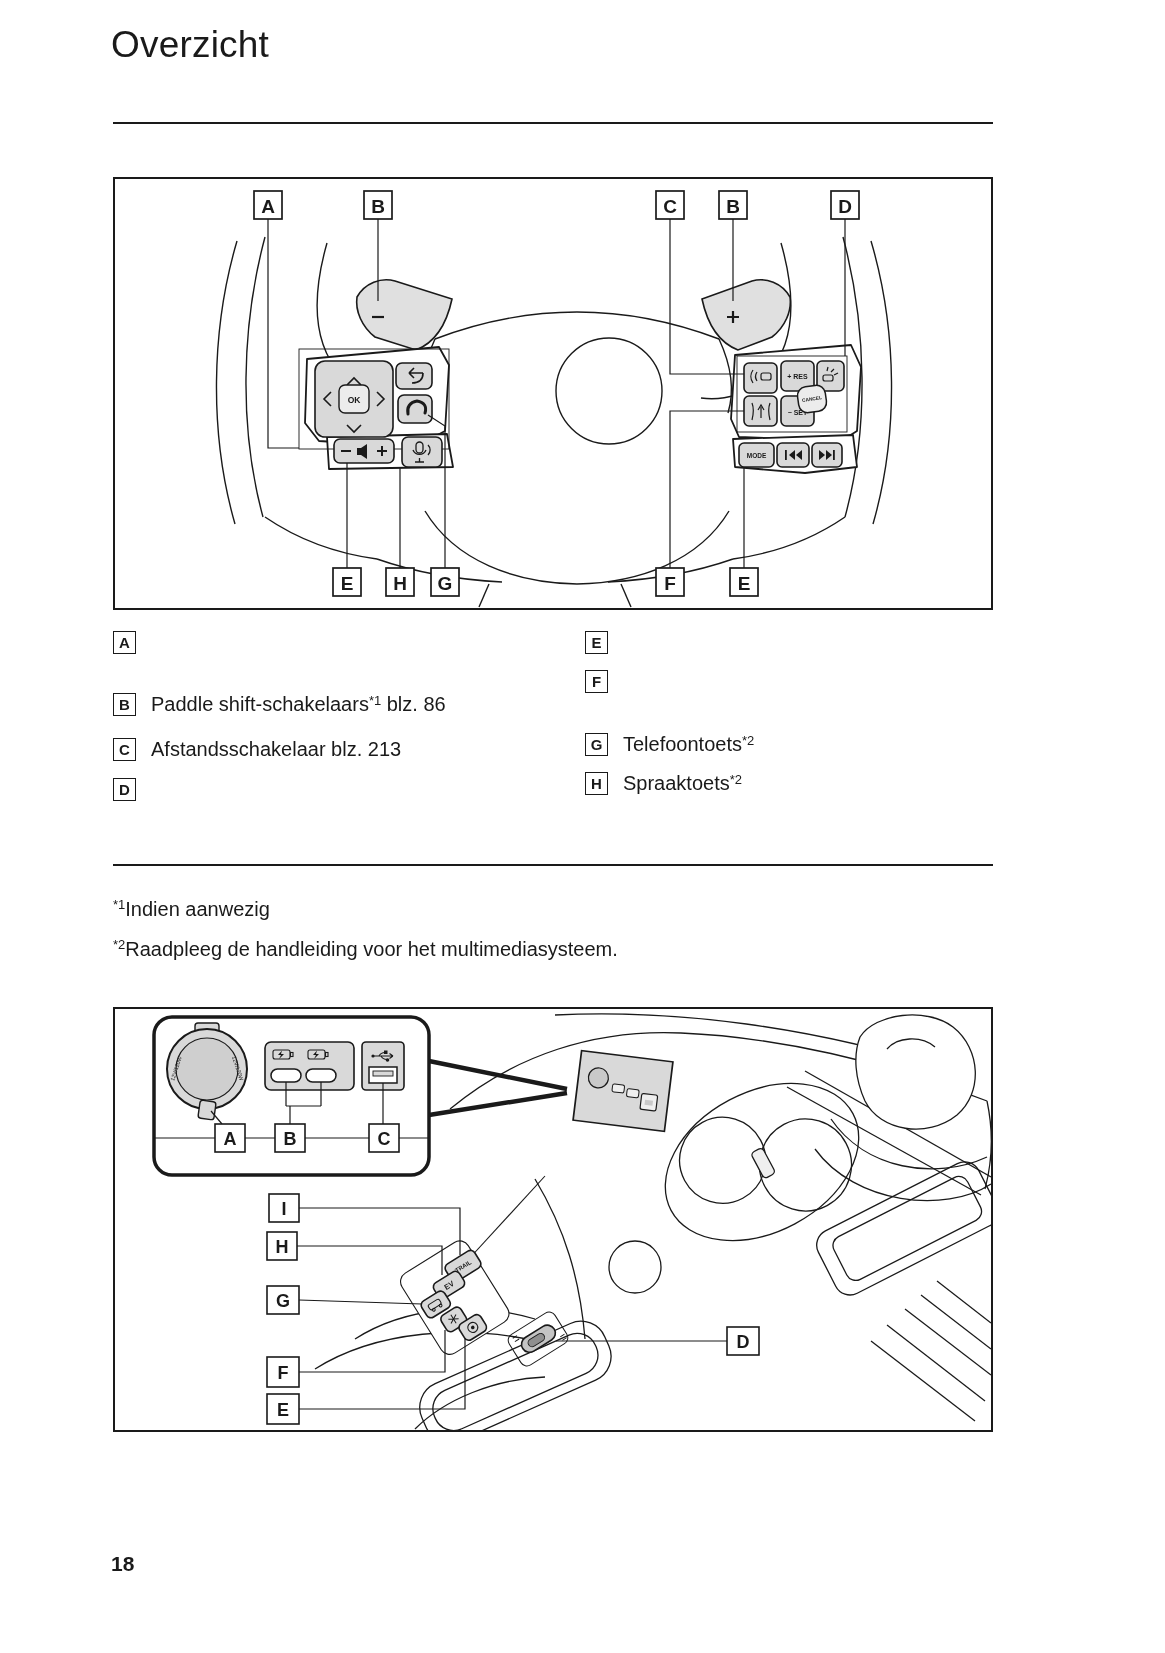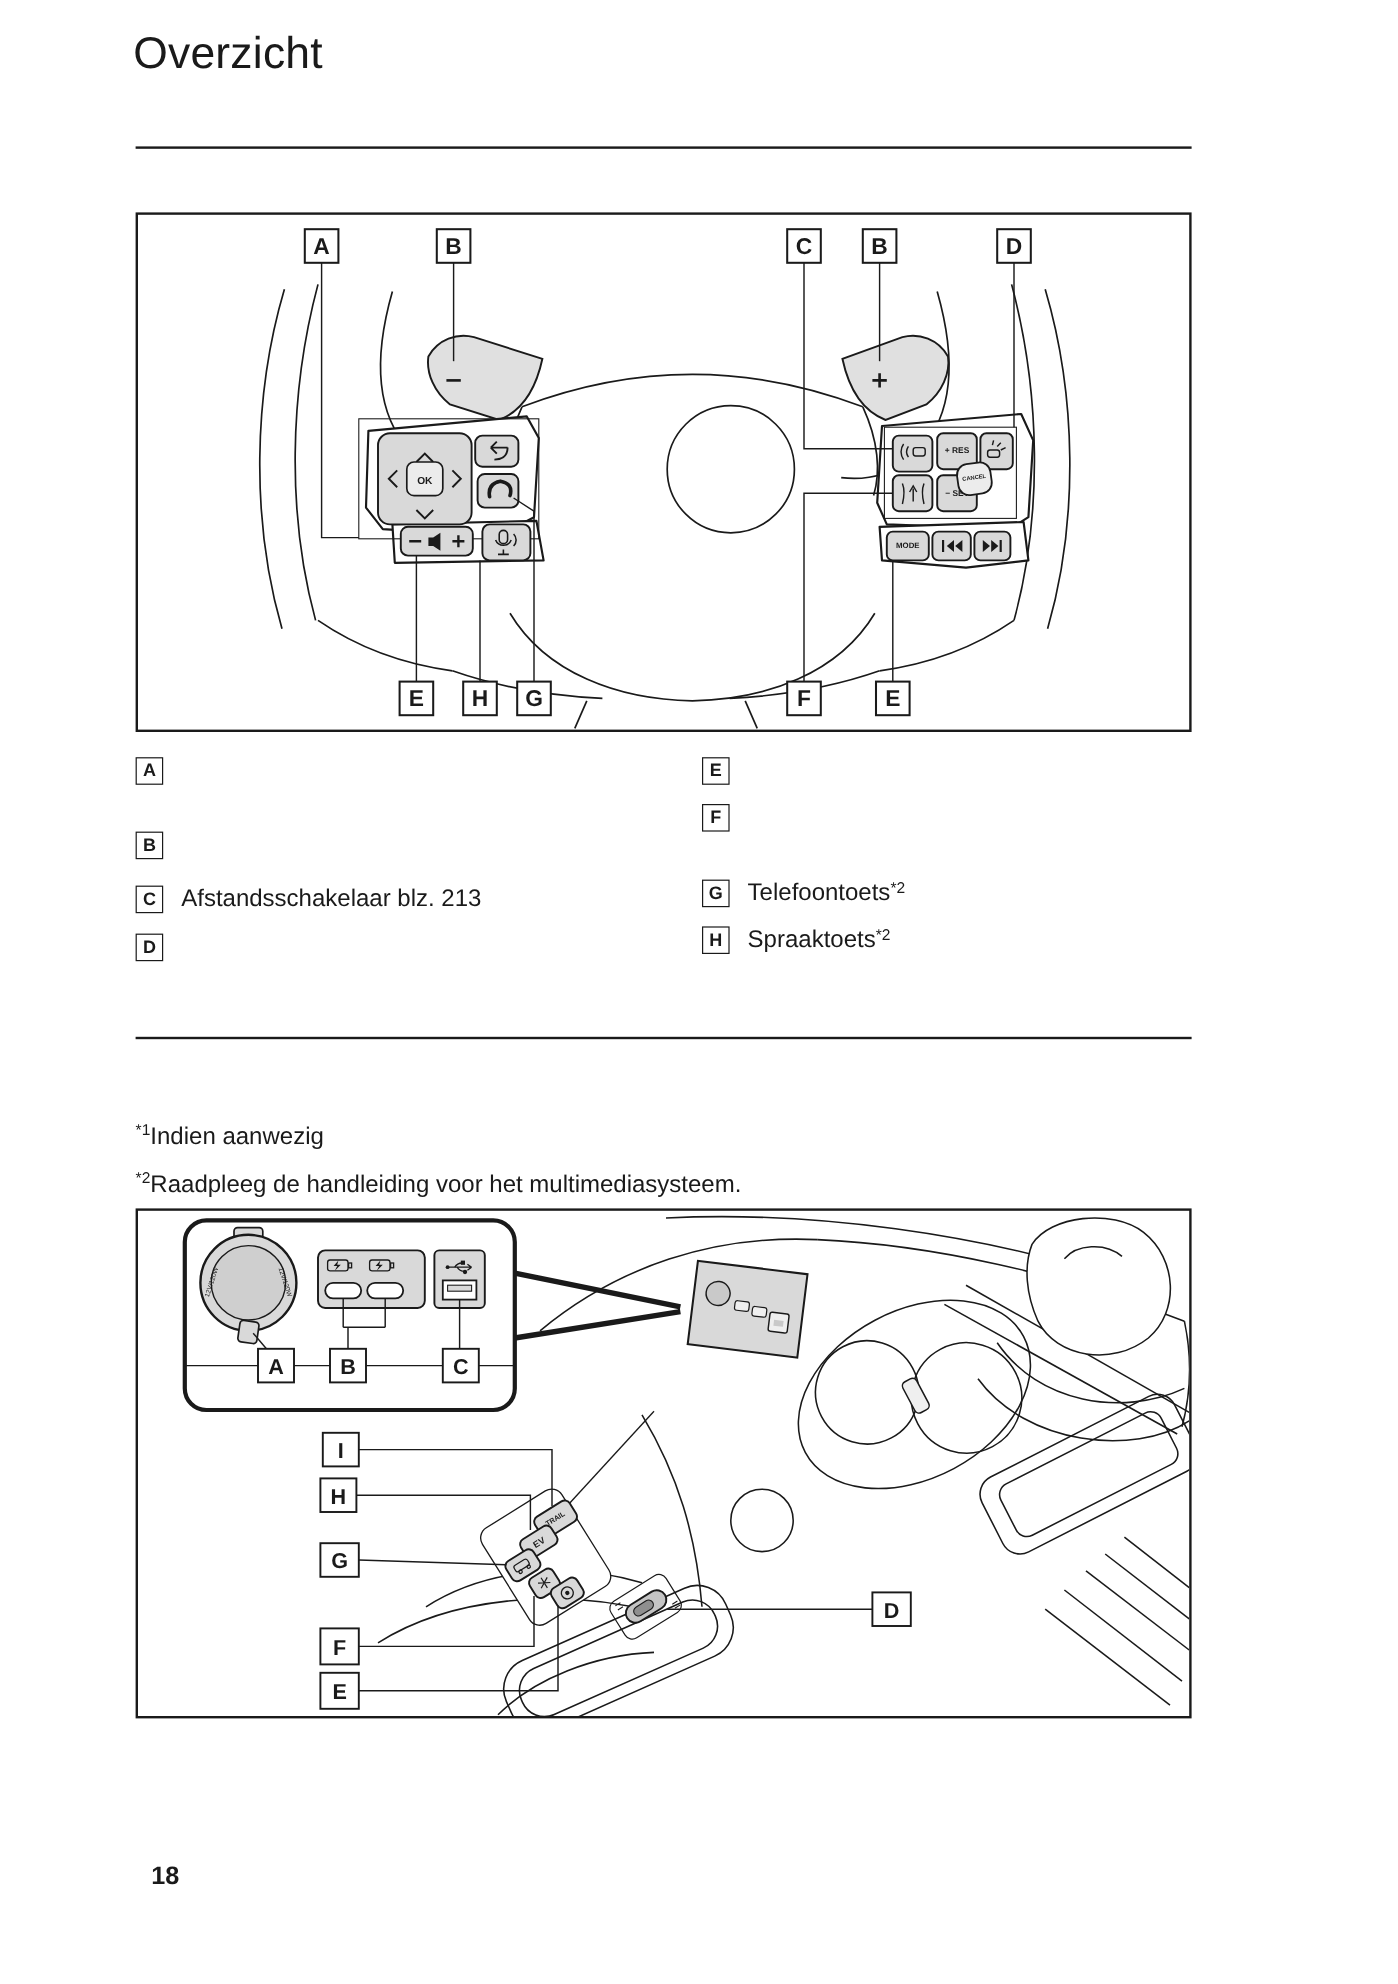--- a/index.html
+++ b/index.html
@@ -16,23 +16,23 @@
   #fig2{top:1007px;height:425px;}
   svg{display:block;font-family:inherit;}
   .legend-item{position:absolute;display:flex;align-items:flex-start;}
   .chip{
     display:inline-flex;align-items:center;justify-content:center;
     width:23px;height:23px;border:1.7px solid #1a1a1a;box-sizing:border-box;
     font-size:15px;font-weight:700;flex:none;margin-top:2px;background:#fff;
   }
   .lgt{margin-left:15px;font-size:20px;line-height:27px;white-space:nowrap;}
   sup.fn{font-size:13px;line-height:0;vertical-align:6px;}
-  .footnote{position:absolute;font-size:20px;white-space:nowrap;margin-top:38px;}
+  .footnote{position:absolute;font-size:20px;white-space:nowrap;}
   .footnote sup.fn{vertical-align:7px;}
-  .page-num{left:111px;top:1552px;font-size:21px;font-weight:700;margin-left:15px;}
+  .page-num{left:111px;top:1552px;font-size:21px;font-weight:700;}
 </style>
 </head>
 <body>
 
 <div class="abs page-title">Overzicht</div>
 <div class="abs rule" style="top:122px"></div>
 
 <div class="abs figure-box" id="fig1">
 <svg width="876" height="429" viewBox="0 0 876 429">
   <g stroke="#1a1a1a" fill="none" stroke-width="1.4">
@@ -181,20 +181,23 @@
     </g>
   </g>
 </svg>
 </div>
 
 <div class="legend-item" style="left:113px;top:629px">
   <span class="chip">A</span>
 </div>
 <div class="legend-item" style="left:113px;top:691px">
   <span class="chip">B</span>
+  <div class="lgt">
+    <span>Paddle shift-schakelaars</span><sup class="fn">*1</sup><span> blz. 86</span>
+  </div>
 </div>
 <div class="legend-item" style="left:113px;top:736px">
   <span class="chip">C</span>
   <div class="lgt">
     <span>Afstandsschakelaar blz. 213</span>
   </div>
 </div>
 <div class="legend-item" style="left:113px;top:776px">
   <span class="chip">D</span>
 </div>

